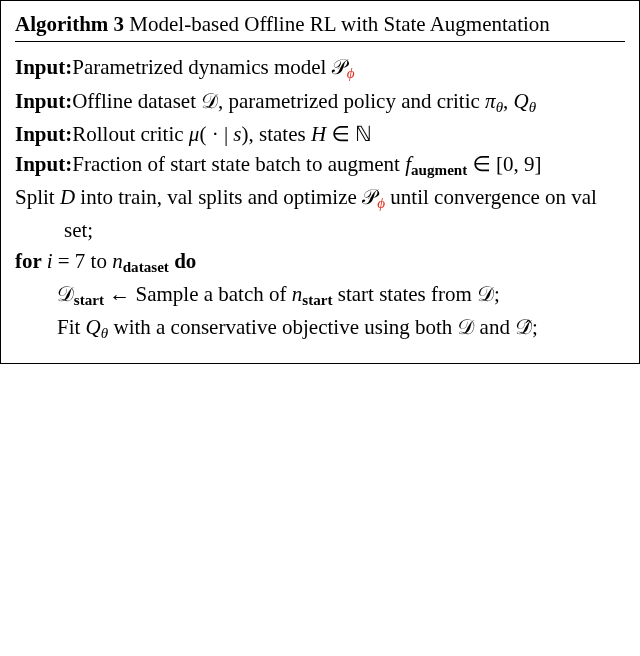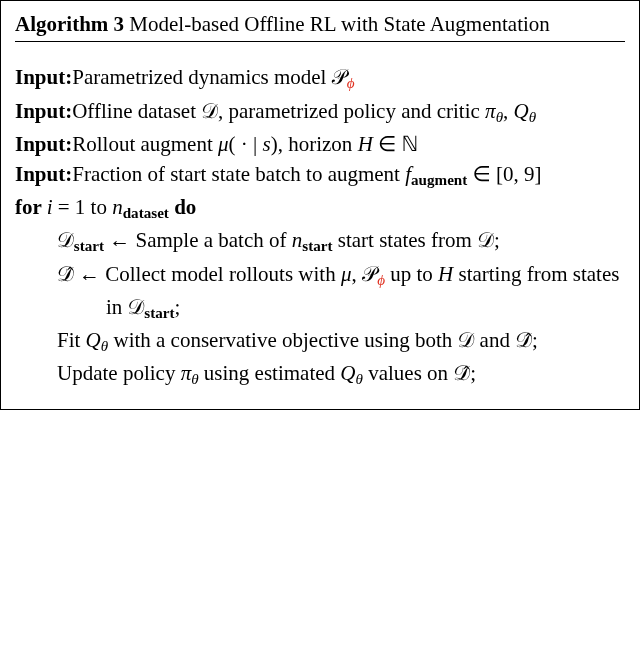--- a/index.html
+++ b/index.html
@@ -13,21 +13,21 @@
     padding: 8px 14px 18px 14px;
     font-family: "Times New Roman", Times, serif;
     font-size: 21px;
     line-height: 1.45;
     color: #000;
     border: 1px solid #000;
   }
   .algo-header {
     border-bottom: 1.5px solid #000;
     padding-bottom: 2px;
-    margin-bottom: 18px;
+    margin-bottom: 8px;
   }
   .algo-body {
     padding-top: 2px;
   }
   .line {
     text-align: left;
   }
   .hang {
     padding-left: 49px;
     text-indent: -49px;
@@ -64,48 +64,45 @@
 
     <div class="line hang">
       <b class="kw">Input:</b><span>Parametrized dynamics model </span><span class="cal">𝒫</span><span class="subit phi">ϕ</span>
     </div>
 
     <div class="line hang">
       <b class="kw">Input:</b><span>Offline dataset </span><span class="cal">𝒟</span><span>, parametrized policy and critic </span><span class="it">π</span><span class="subit">θ</span><span>, </span><span class="it">Q</span><span class="subit">θ</span>
     </div>
 
     <div class="line hang">
-      <b class="kw">Input:</b><span>Rollout augment </span><span class="it">μ</span><span>( · | </span><span class="it">s</span><span>), horizon </span><span class="it">H</span><span> ∈ </span><span class="bb">ℕ</span>
+      <b class="kw">Input:</b><span>Rollout critic </span><span class="it">μ</span><span>( · | </span><span class="it">s</span><span>), states </span><span class="it">H</span><span> ∈ </span><span class="bb">ℕ</span>
     </div>
 
     <div class="line hang">
       <b class="kw">Input:</b><span>Fraction of start state batch to augment </span><span class="it">f</span><span class="sub">augment</span><span> ∈ [0, 9]</span>
     </div>
 
+    <div class="line hang">
+      <span>Split </span><span class="it">D</span><span> into train, val splits and optimize </span><span class="cal">𝒫</span><span class="subit phi">ϕ</span><span> until convergence on val set;</span>
+    </div>
 
     <div class="line">
-      <b class="kw">for </b><span class="it">i</span><span> = 1 to </span><span class="it">n</span><span class="sub">dataset</span><b class="kw"> do</b>
+      <b class="kw">for </b><span class="it">i</span><span> = 7 to </span><span class="it">n</span><span class="sub">dataset</span><b class="kw"> do</b>
     </div>
 
     <div class="inner">
 
       <div class="line hang">
         <span class="cal">𝒟</span><span class="sub">start</span><span> ← Sample a batch of </span><span class="it">n</span><span class="sub">start</span><span> start states from </span><span class="cal">𝒟</span><span>;</span>
       </div>
 
 
-      <div class="line hang">
-        <span class="cal">𝒟̂</span><span> ← Collect model rollouts with </span><span class="it">μ</span><span>, </span><span class="cal">𝒫</span><span class="subit phi">ϕ</span><span> up to </span><span class="it">H</span><span> starting from states in </span><span class="cal">𝒟</span><span class="sub">start</span><span>;</span>
-      </div>
 
       <div class="line hang">
         <span>Fit </span><span class="it">Q</span><span class="subit">θ</span><span> with a conservative objective using both </span><span class="cal">𝒟</span><span> and </span><span class="cal">𝒟̂</span><span>;</span>
       </div>
 
-      <div class="line hang">
-        <span>Update policy </span><span class="it">π</span><span class="subit">θ</span><span> using estimated </span><span class="it">Q</span><span class="subit">θ</span><span> values on </span><span class="cal">𝒟̂</span><span>;</span>
-      </div>
 
     </div>
 
 
   </div>
 </div>
 
 </body></html>

